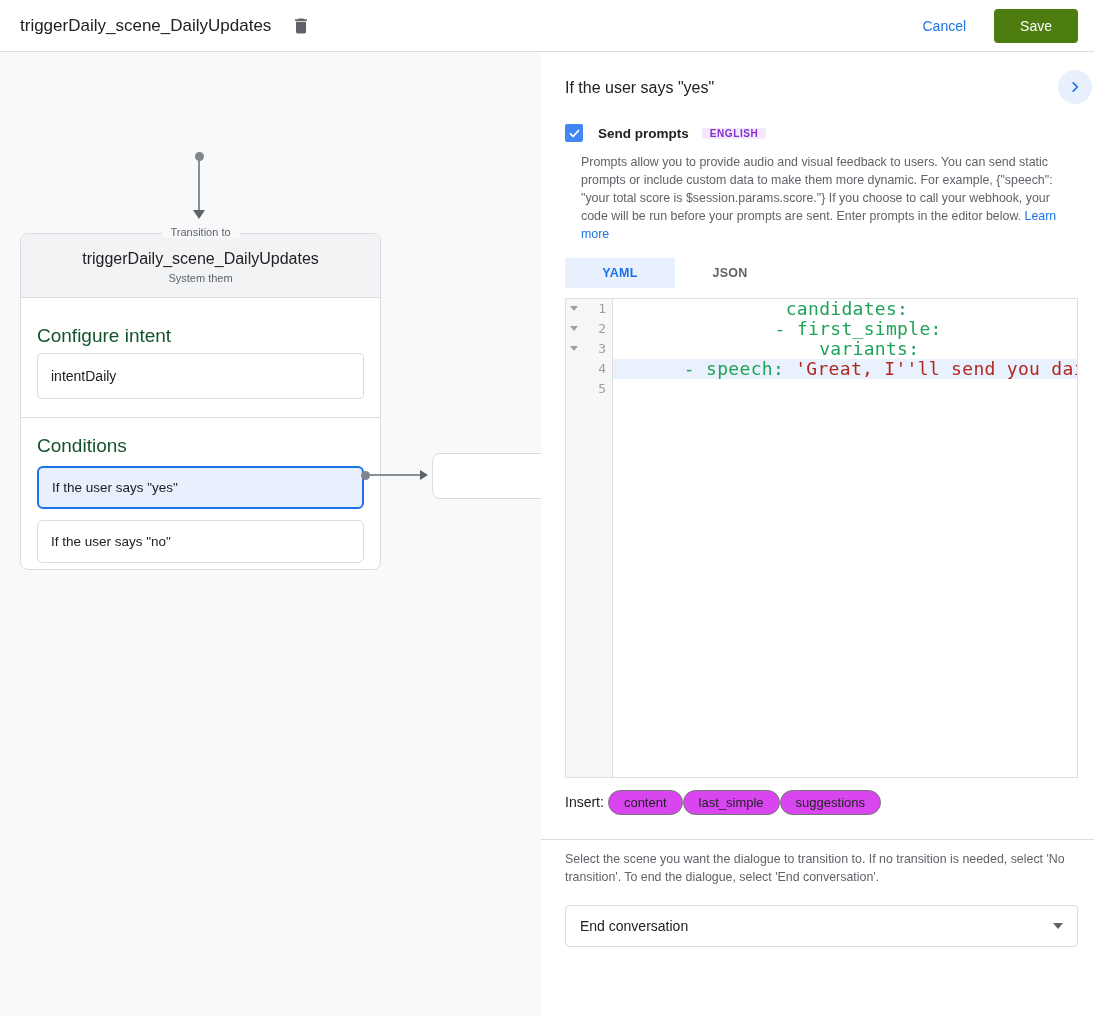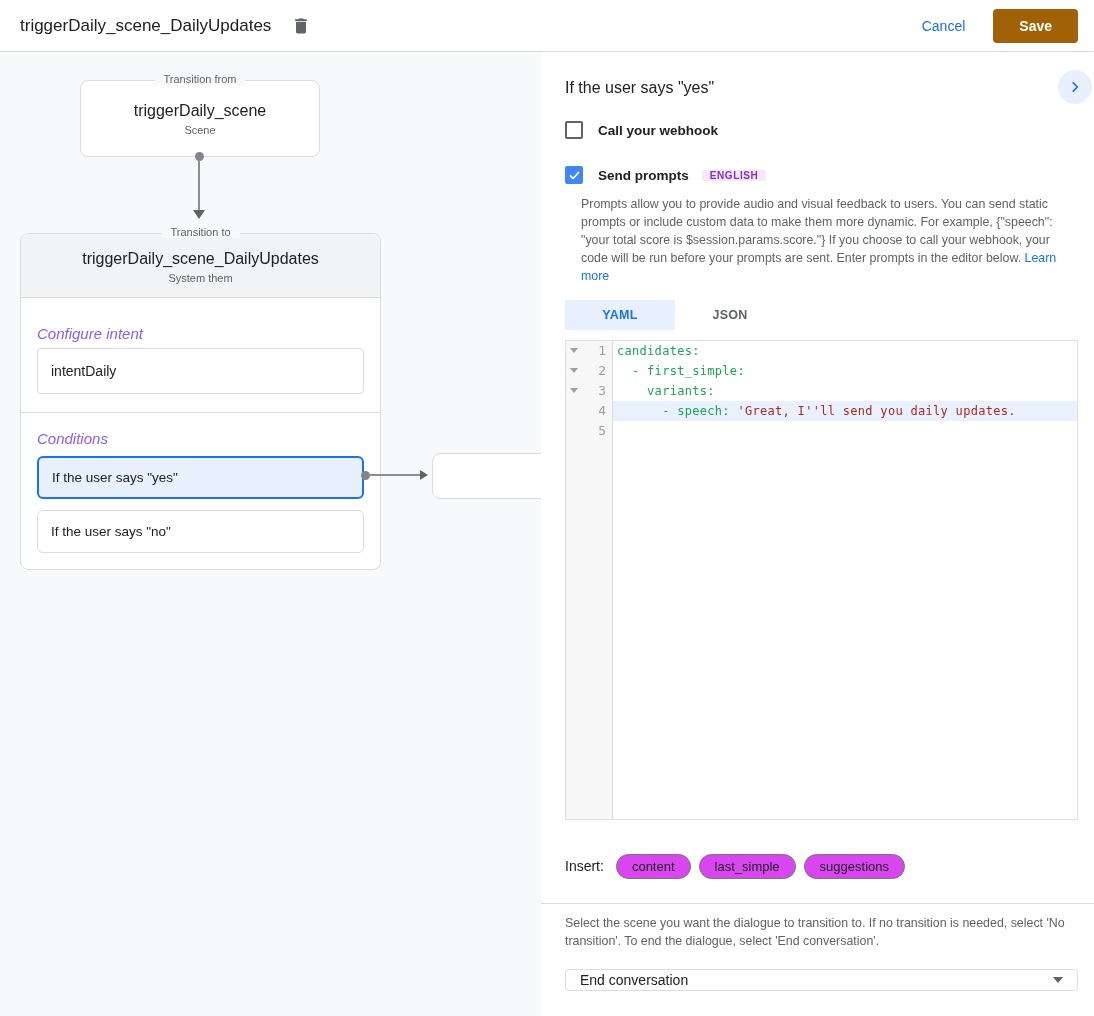--- a/index.html
+++ b/index.html
@@ -5,36 +5,36 @@
   * { margin:0; padding:0; box-sizing:border-box; }
   html,body { width:1094px; height:1016px; background:#fff; font-family:"Liberation Sans", sans-serif; color:#202124; overflow:hidden; }
 
   
   .topbar { height:52px; background:#fff; border-bottom:1px solid #dadce0; display:flex; align-items:center; justify-content:space-between; padding:0 16px 0 20px; }
   .topbar-left { display:flex; align-items:center; gap:18px; }
   .page-title { font-size:17px; color:#202124; }
   .trash-btn { background:none; border:none; cursor:pointer; display:flex; align-items:center; padding:2px; }
   .topbar-right { display:flex; align-items:center; gap:28px; }
   .btn-text { background:none; border:none; color:#1a73e8; font-size:14px; font-weight:500; cursor:pointer; font-family:inherit; }
-  .btn-primary { background:#a16207; color:#fff; border:none; border-radius:4px; font-size:14px; font-weight:700; padding:9px 26px; cursor:pointer; font-family:inherit; }
+  .btn-primary { background:#4d7c0f; color:#fff; border:none; border-radius:4px; font-size:14px; font-weight:400; padding:9px 26px; cursor:pointer; font-family:inherit; }
 
   
   .main { display:flex; height:964px; }
   .left-panel { position:relative; width:541px; background:#f8f9fa; overflow:hidden; flex:none; }
   .right-panel { position:relative; flex:1; background:#fff; overflow:hidden; }
 
   
   .node { position:absolute; background:#fff; border:1px solid #dadce0; border-radius:8px; }
   .node-legend { position:absolute; top:-8px; left:50%; transform:translateX(-50%); background:#f8f9fa; padding:0 9px; font-size:11px; color:#5f6368; white-space:nowrap; }
   .node-from { left:80px; top:28px; width:240px; height:77px; text-align:center; padding-top:21px; }
   .node-title { font-size:16px; color:#202124; }
   .node-sub { font-size:11px; color:#5f6368; margin-top:4px; }
   .node-to { left:20px; top:181px; width:361px; height:337px; background:#fff; }
   .node-to-header { height:64px; background:#f1f3f4; border-bottom:1px solid #dadce0; border-radius:8px 8px 0 0; text-align:center; padding-top:16px; }
-  .sec-label { font-size:15px; color:#8b5cf6; margin:0 16px;font-style:italic; }
+  .sec-label { font-size:19px; color:#14532d; margin:0 16px; }
   .intent-label { margin-top:27px; }
   .intent-input { margin:6px 16px 0 16px; height:46px; border:1px solid #dadce0; border-radius:4px; background:#fff; font-size:14px; color:#202124; display:flex; align-items:center; padding-left:13px; cursor:text; }
   .node-divider { height:1px; background:#dadce0; margin-top:18px; }
   .cond-label { margin-top:17px; }
   .cond-card { margin:0 16px; height:43px; border-radius:6px; display:flex; align-items:center; padding-left:13px; font-size:13.5px; color:#202124; cursor:pointer; }
   .cond-yes { margin-top:9px; background:#e8f0fe; border:2px solid #1a73e8; }
   .cond-no  { margin-top:11px; background:#fff; border:1px solid #dadce0; }
   .target-node { left:432px; top:401px; width:120px; height:46px; }
 
   .conn-dot { position:absolute; width:9px; height:9px; border-radius:50%; background:#80868b; }
@@ -61,34 +61,34 @@
   .tab { width:110px; height:30px; display:flex; align-items:center; justify-content:center; font-size:12.5px; font-weight:700; letter-spacing:.3px; cursor:pointer; color:#5f6368; background:#fff; }
   .tab.active { color:#1a73e8; background:#e8f0fe; }
 
   .editor { margin-top:10px; height:480px; border:1px solid #e0e0e0; display:flex; font-family:"DejaVu Sans Mono", monospace; }
   .gutter { width:47px; background:#f7f7f7; border-right:1px solid #ddd; flex:none; }
   .gut-cell { height:20px; display:flex; align-items:center; }
   .fold { width:16px; display:flex; justify-content:center; }
   .fold-tri { width:0; height:0; border-left:4px solid transparent; border-right:4px solid transparent; border-top:5px solid #9aa0a6; cursor:pointer; }
   .lnum { flex:1; text-align:right; padding-right:6px; font-size:13px; color:#9aa0a6; }
   .codearea { flex:1; overflow:hidden; cursor:text; }
-  .code-line { height:20px; line-height:20px; font-size:12px; letter-spacing:.3px; white-space:pre; overflow:hidden; padding-left:4px; }
+  .code-line { height:20px; line-height:20px; font-size:18px; letter-spacing:.3px; white-space:pre; overflow:hidden; padding-left:4px;text-align:center; }
   .code-line.active { background:#e8f1fd; }
   .tok-key { color:#1fa355; }
   .tok-str { color:#b0281e; }
 
-  .insert-row { display:flex; align-items:center; margin-top:34px; gap:8px; }
+  .insert-row { display:flex; align-items:center; margin-top:12px; }
   .insert-label { font-size:14px; color:#202124; margin-right:4px; }
   .chip { border:1px solid #747775; border-radius:13px; background:#d946ef; padding:4px 15px; font-size:13px; color:#202124; cursor:pointer; font-family:inherit; }
 
   .rp-divider { height:1px; background:#dadce0; margin-top:24px; }
 
   .tr-title { font-size:16px; color:#202124; margin-top:27px; }
   .tr-desc { margin-top:11px; font-size:12.4px; line-height:1.45; color:#5f6368; max-width:514px; }
-  .dropdown { margin-top:18px; height:22px; border:1px solid #dadce0; border-radius:4px; display:flex; align-items:center; justify-content:space-between; padding:0 14px; cursor:pointer; }
+  .dropdown { margin-top:18px; height:42px; border:1px solid #dadce0; border-radius:4px; display:flex; align-items:center; justify-content:space-between; padding:0 14px; cursor:pointer; }
   .dropdown-value { font-size:14px; color:#202124; }
   .caret-down { width:0; height:0; border-left:5px solid transparent; border-right:5px solid transparent; border-top:6px solid #5f6368; }
 </style>
 </head>
 <body>
 
 <div class="topbar">
   <div class="topbar-left">
     <span class="page-title">triggerDaily_scene_DailyUpdates</span>
     <button class="trash-btn">
@@ -102,25 +102,20 @@
   <div class="topbar-right">
     <button class="btn-text">Cancel</button>
     <button class="btn-primary">Save</button>
   </div>
 </div>
 
 <div class="main">
 
   <div class="left-panel">
 
-    <div class="node node-from">
-      <span class="node-legend">Transition from</span>
-      <div class="node-title">triggerDaily_scene</div>
-      <div class="node-sub">Scene</div>
-    </div>
 
     <div class="conn-dot" style="left:195px; top:100px;"></div>
     <div class="conn-line" style="left:198px; top:108px; width:2px; height:50px;"></div>
     <div class="arrow-down" style="left:193px; top:158px;"></div>
 
     <div class="node node-to">
       <span class="node-legend">Transition to</span>
       <div class="node-to-header">
         <div class="node-title">triggerDaily_scene_DailyUpdates</div>
         <div class="node-sub">System them</div>
@@ -145,24 +140,20 @@
       <span class="rp-title">If the user says "yes"</span>
       <button class="expand-btn">
         <span style="display:flex;">
           <svg width="14" height="14" viewBox="0 0 24 24" fill="none" stroke="#1a73e8" stroke-width="3" stroke-linecap="round" stroke-linejoin="round">
               <polyline points="9 5 16 12 9 19"></polyline>
             </svg>
         </span>
       </button>
     </div>
 
-    <div class="chk-row rp-block">
-      <div class="chk-box"></div>
-      <span class="chk-label">Call your webhook</span>
-    </div>
 
     <div class="chk-row rp-block" style="margin-top:27px;">
       <div class="chk-box checked">
         <span style="display:flex;">
           <svg width="13" height="13" viewBox="0 0 24 24" fill="none" stroke="#fff" stroke-width="3.2" stroke-linecap="round" stroke-linejoin="round">
               <polyline points="4.5 12.5 9.5 17.5 19.5 6.5"></polyline>
             </svg>
         </span>
       </div>
       <span class="chk-label">Send prompts</span>

